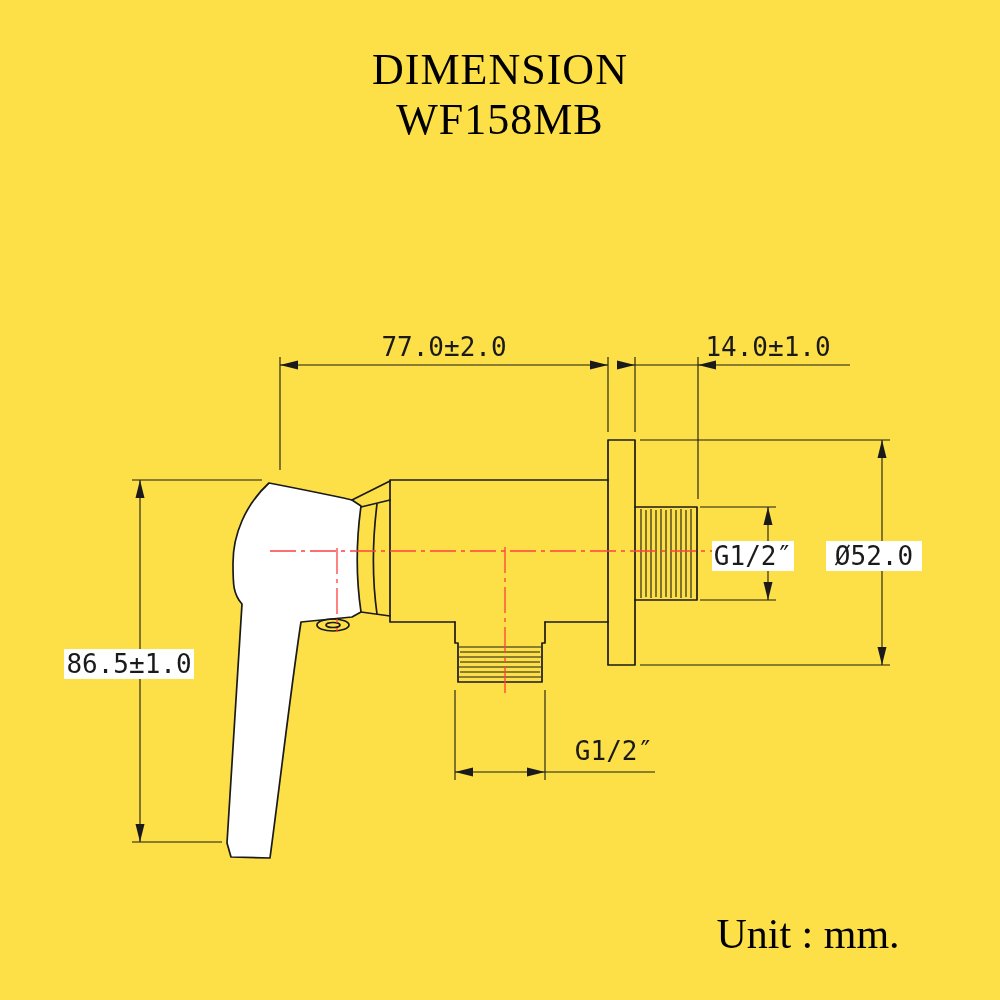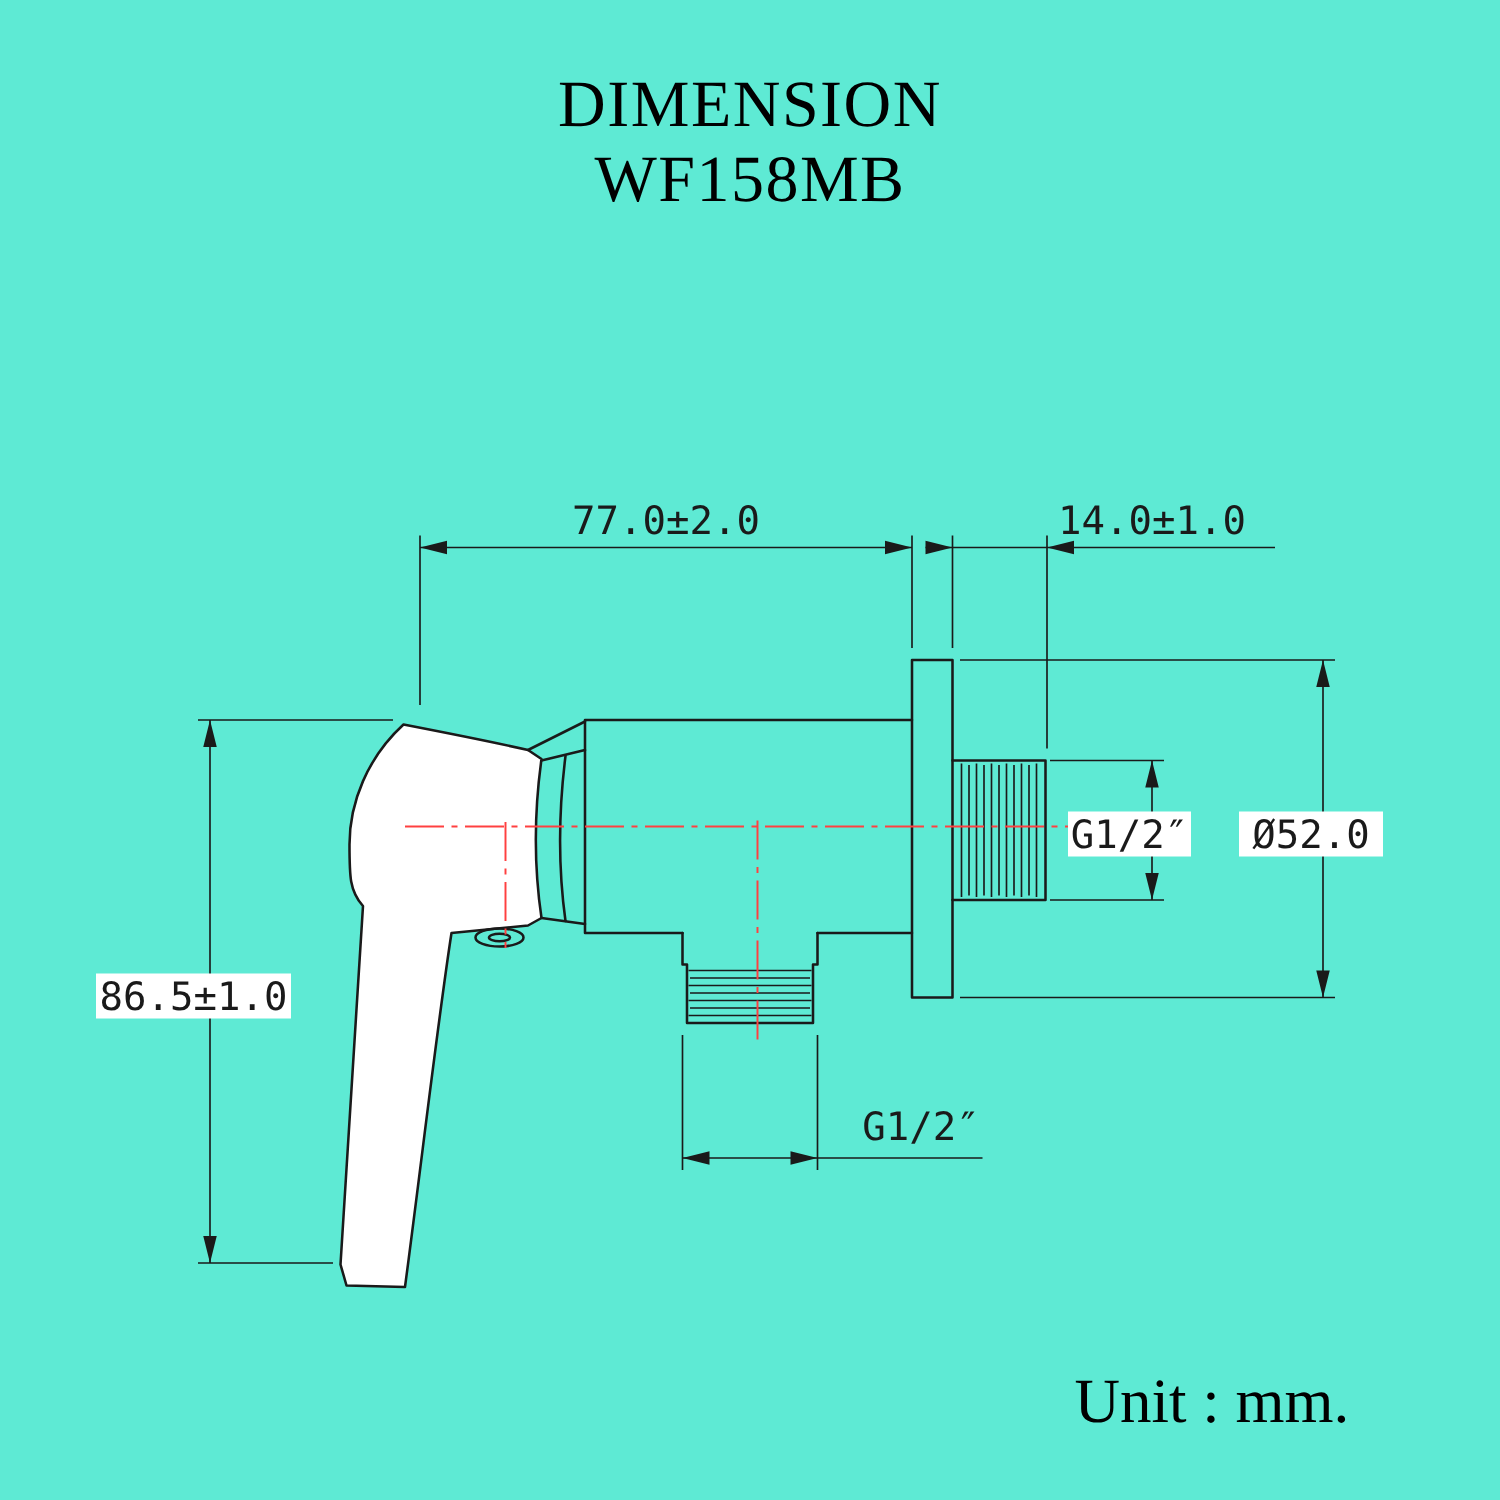--- a/index.html
+++ b/index.html
@@ -1,19 +1,19 @@
 <!DOCTYPE html>
 <html><head>
 <meta charset="utf-8">
 <style>
   html,body{margin:0;padding:0;background:#fff;}
   .canvas{
     position:relative;
     width:1000px;height:1000px;
-    background:#5eead4;
+    background:#fde047;
     font-family:"Liberation Sans", sans-serif;
     overflow:hidden;
   }
   svg{display:block;}
   .title-text{
     font-family:"Liberation Serif","DejaVu Serif",serif;
     font-size:44px;
     fill:#000;
     letter-spacing:1px;
   }

